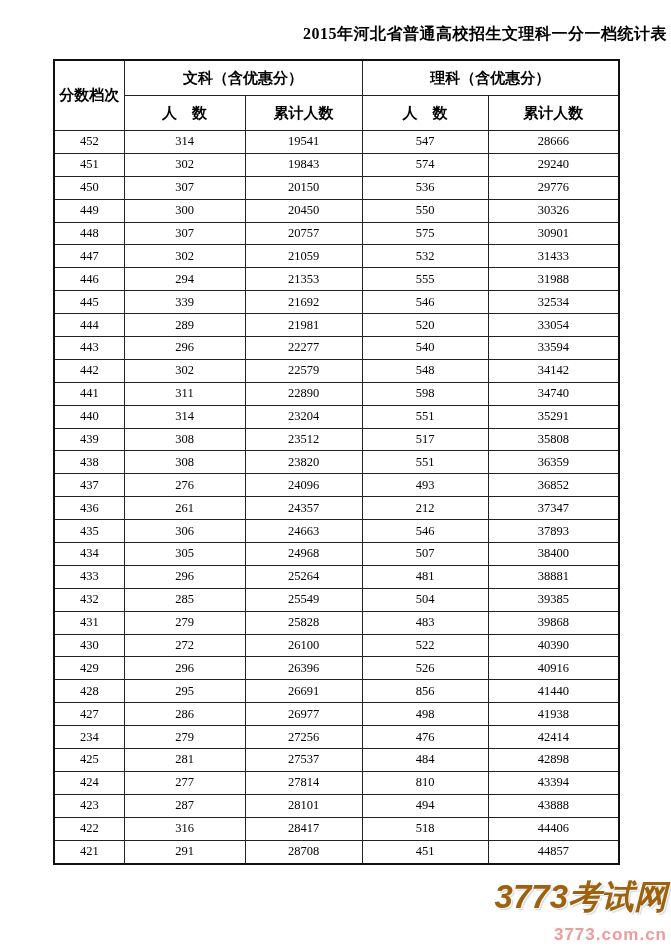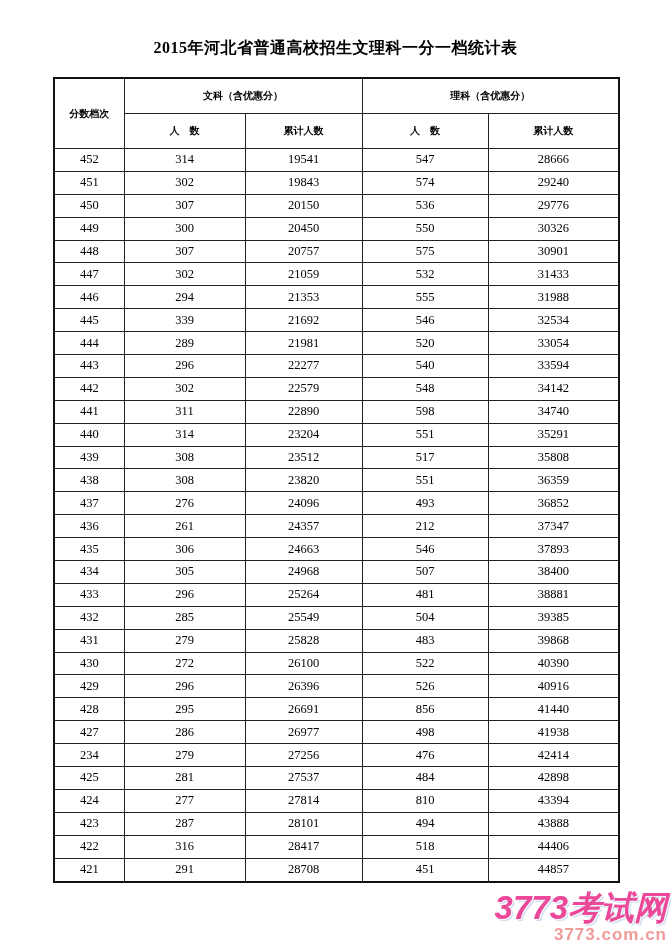--- a/index.html
+++ b/index.html
@@ -9,23 +9,23 @@
   }
   body {
     width: 671px;
     height: 950px;
     position: relative;
     overflow: hidden;
     font-family: "Liberation Serif", "DejaVu Serif", serif;
     color: #000000;
   }
   .page-title {
-    margin: 18px;
+    margin: 4px;
     padding-top: 20px;
-    text-align: center;
+    text-align: right;
     font-size: 16px;
     font-weight: bold;
     letter-spacing: 0.5px;
   }
   table.score-table {
     border-collapse: collapse;
     table-layout: fixed;
     width: 565px;
     margin: 14px 0 0 53px;
     border: 2px solid #111111;
@@ -34,21 +34,21 @@
   table.score-table td {
     border: 1px solid #222222;
     text-align: center;
     vertical-align: middle;
     padding: 0;
     overflow: hidden;
     white-space: nowrap;
   }
   table.score-table thead th {
     font-weight: bold;
-    font-size: 10px;
+    font-size: 15px;
     height: 34px;
   }
   table.score-table tbody td {
     font-size: 12.5px;
     height: 21.9px;
     font-weight: normal;
   }
   .page-footer {
     margin-top: 16px;
     text-align: center;
@@ -65,21 +65,21 @@
     pointer-events: none;
   }
   .wm-logo {
     font-size: 33px;
     font-weight: bold;
     font-style: italic;
     letter-spacing: 0px;
     text-shadow: 1px 1px 0 rgba(255,255,255,0.8), 2px 2px 1px rgba(140,170,220,0.45);
   }
   .wm-url {
-    margin-top: 2px;
+    margin-top: 13px;
     font-size: 17px;
     font-weight: bold;
     letter-spacing: 1px;
   }
 </style>
 </head>
 <body>
 
 <div class="page">
 
@@ -329,17 +329,17 @@
           <td>291</td>
           <td>28708</td>
           <td>451</td>
           <td>44857</td>
         </tr>
       </tbody>
   </table>
 
 
   <div class="watermark">
-    <div class="wm-logo" style="color: #ec4899; text-align: center;">3773考试网</div>
+    <div class="wm-logo" style="color: #a16207; text-align: center;">3773考试网</div>
     <div class="wm-url" style="color: rgb(240, 154, 153);">3773.com.cn</div>
   </div>
 
 </div>
 
 </body></html>

